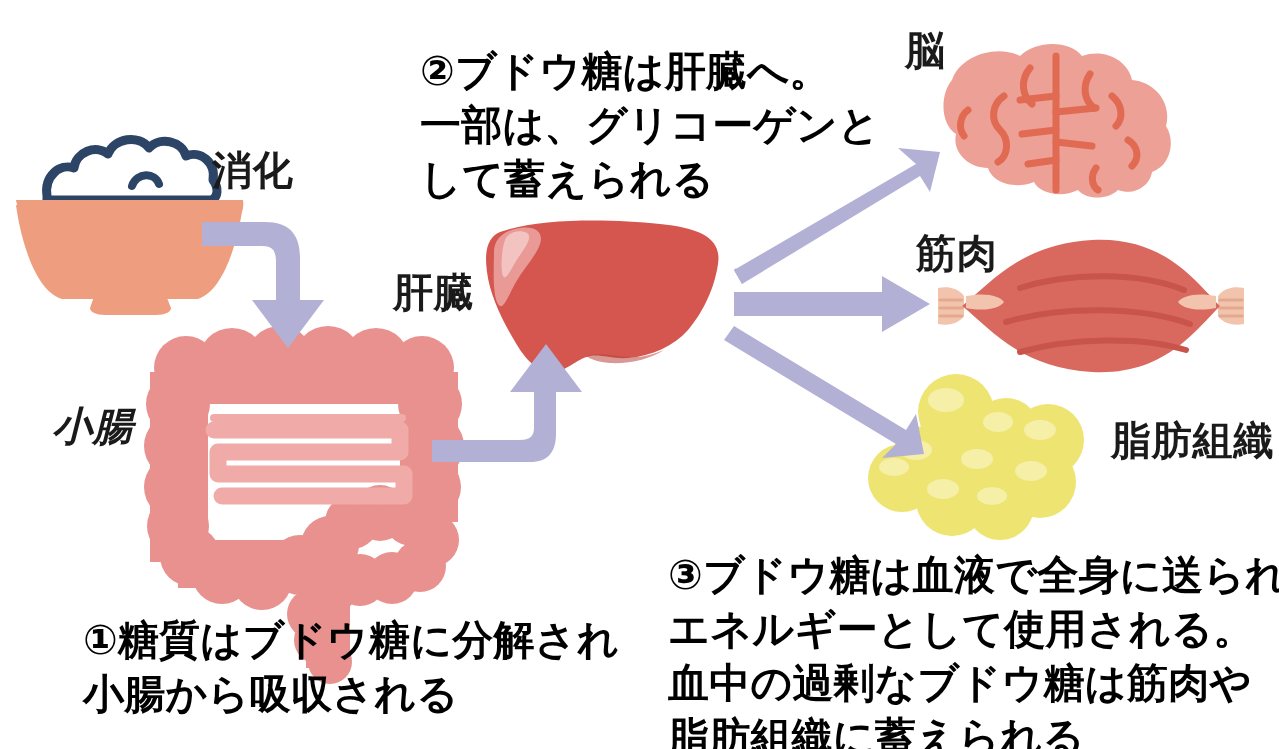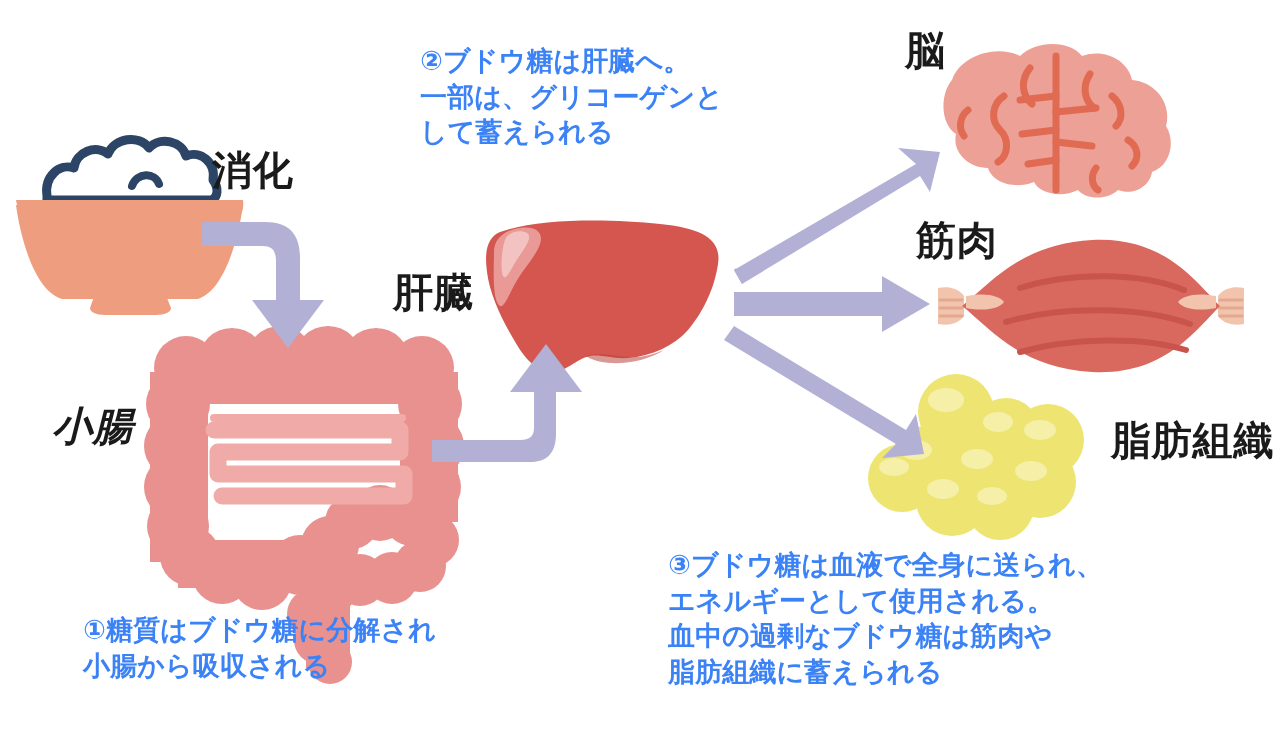--- a/index.html
+++ b/index.html
@@ -24,34 +24,34 @@
     position: absolute;
     color: #1a1a1a;
     font-weight: 700;
     letter-spacing: 0.02em;
     white-space: nowrap;
     line-height: 1.0;
   }
   .organ-label { font-size: 40px; }
   .step-text {
     position: absolute;
-    color: #3b82f6;
+    color: #000000;
     font-weight: 700;
-    font-size: 27px;
+    font-size: 41px;
     line-height: 1.32;
     white-space: pre;
     letter-spacing: 0.005em;
   }
 
   
   #label-digestion { left: 212px; top: 150px; }
   #label-small-intestine { left: 52px; top: 406px; font-style: italic; }
   #label-liver { left: 393px; top: 272px; }
   #label-brain { left: 905px; top: 30px; }
-  #label-muscle { left: 916px; top: 220px; }
+  #label-muscle { left: 916px; top: 233px; }
   #label-fat { left: 1111px; top: 420px; }
 
   #step1 { left: 50px; top: 613px; margin-left: 33px; }
   #step2 { left: 420px; top: 44px; }
   #step3 { left: 668px; top: 548px; }
 
   
   .layer { position: absolute; left: 0; top: 0; width: 1279px; height: 749px; }
 </style>
 </head>

